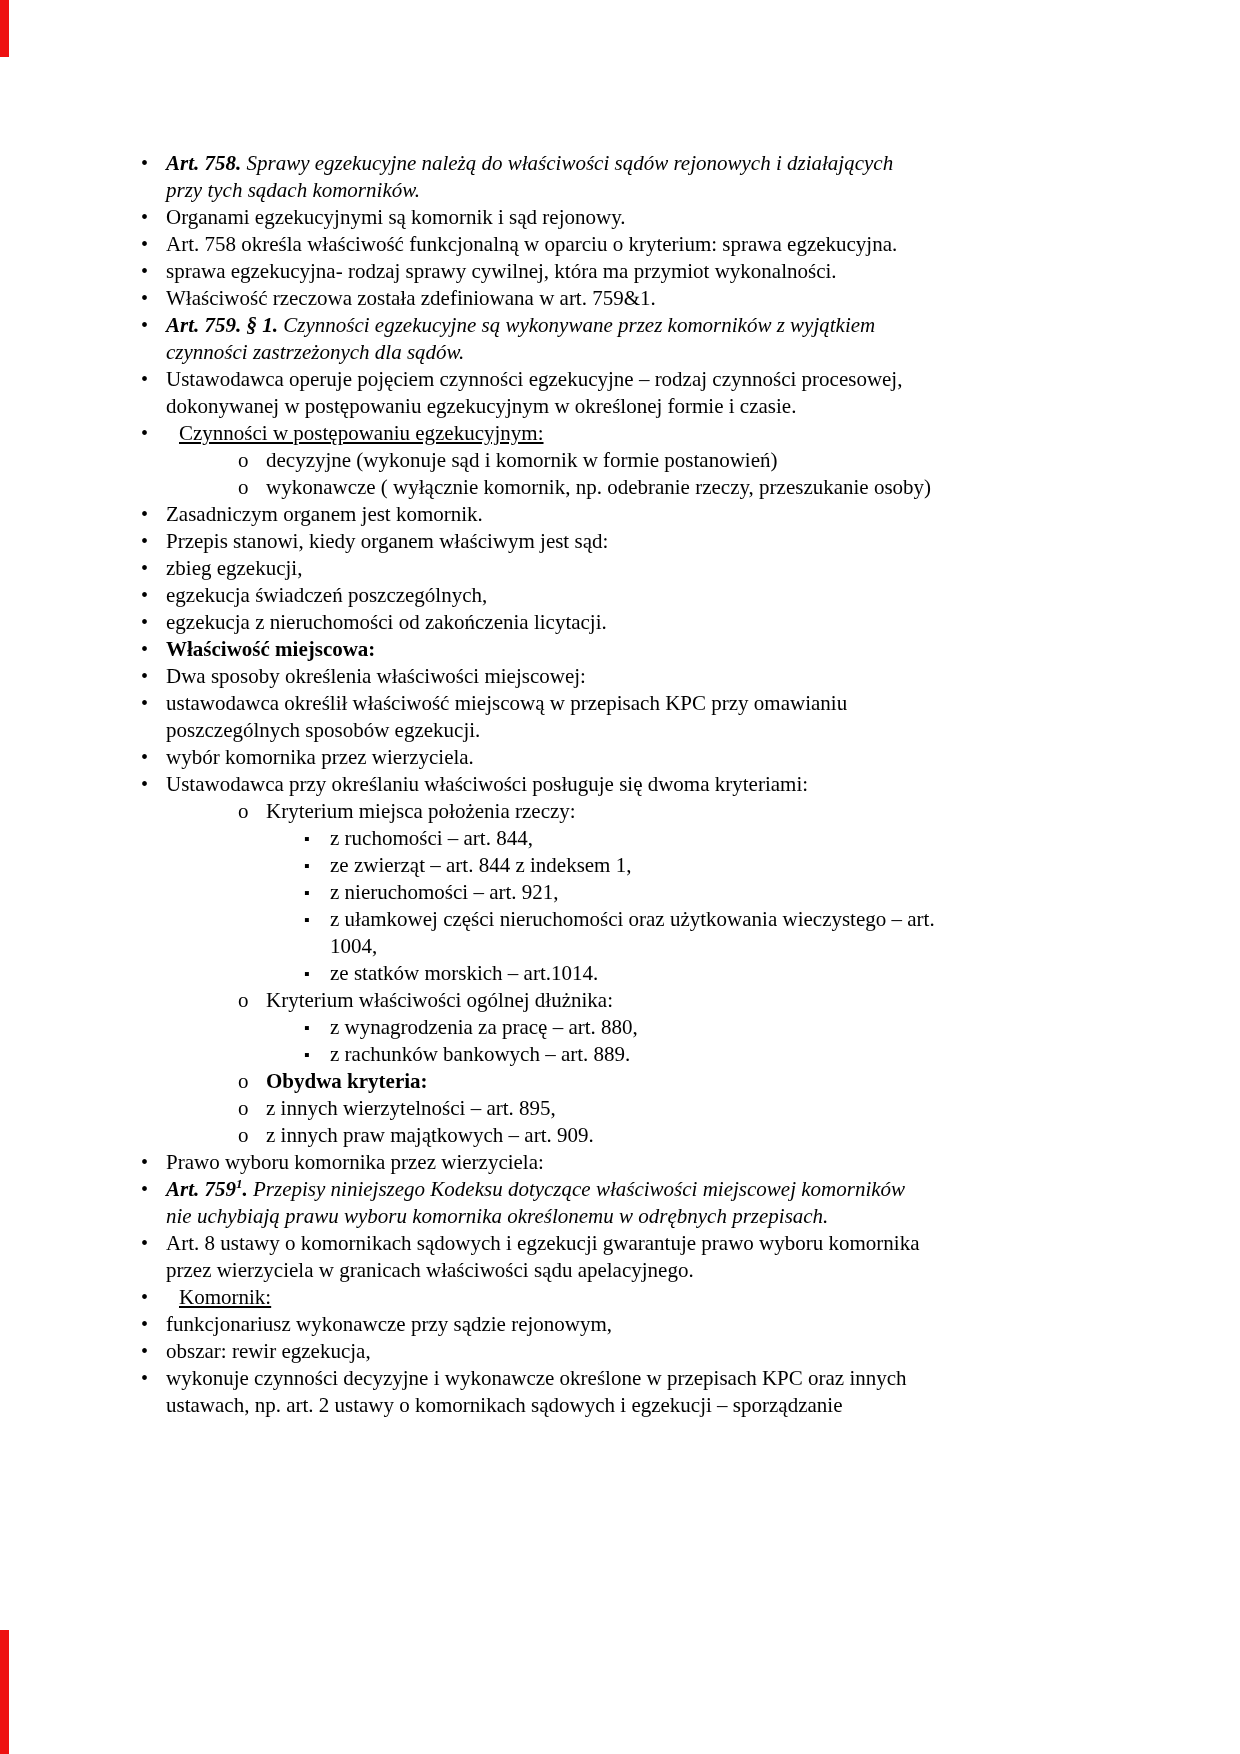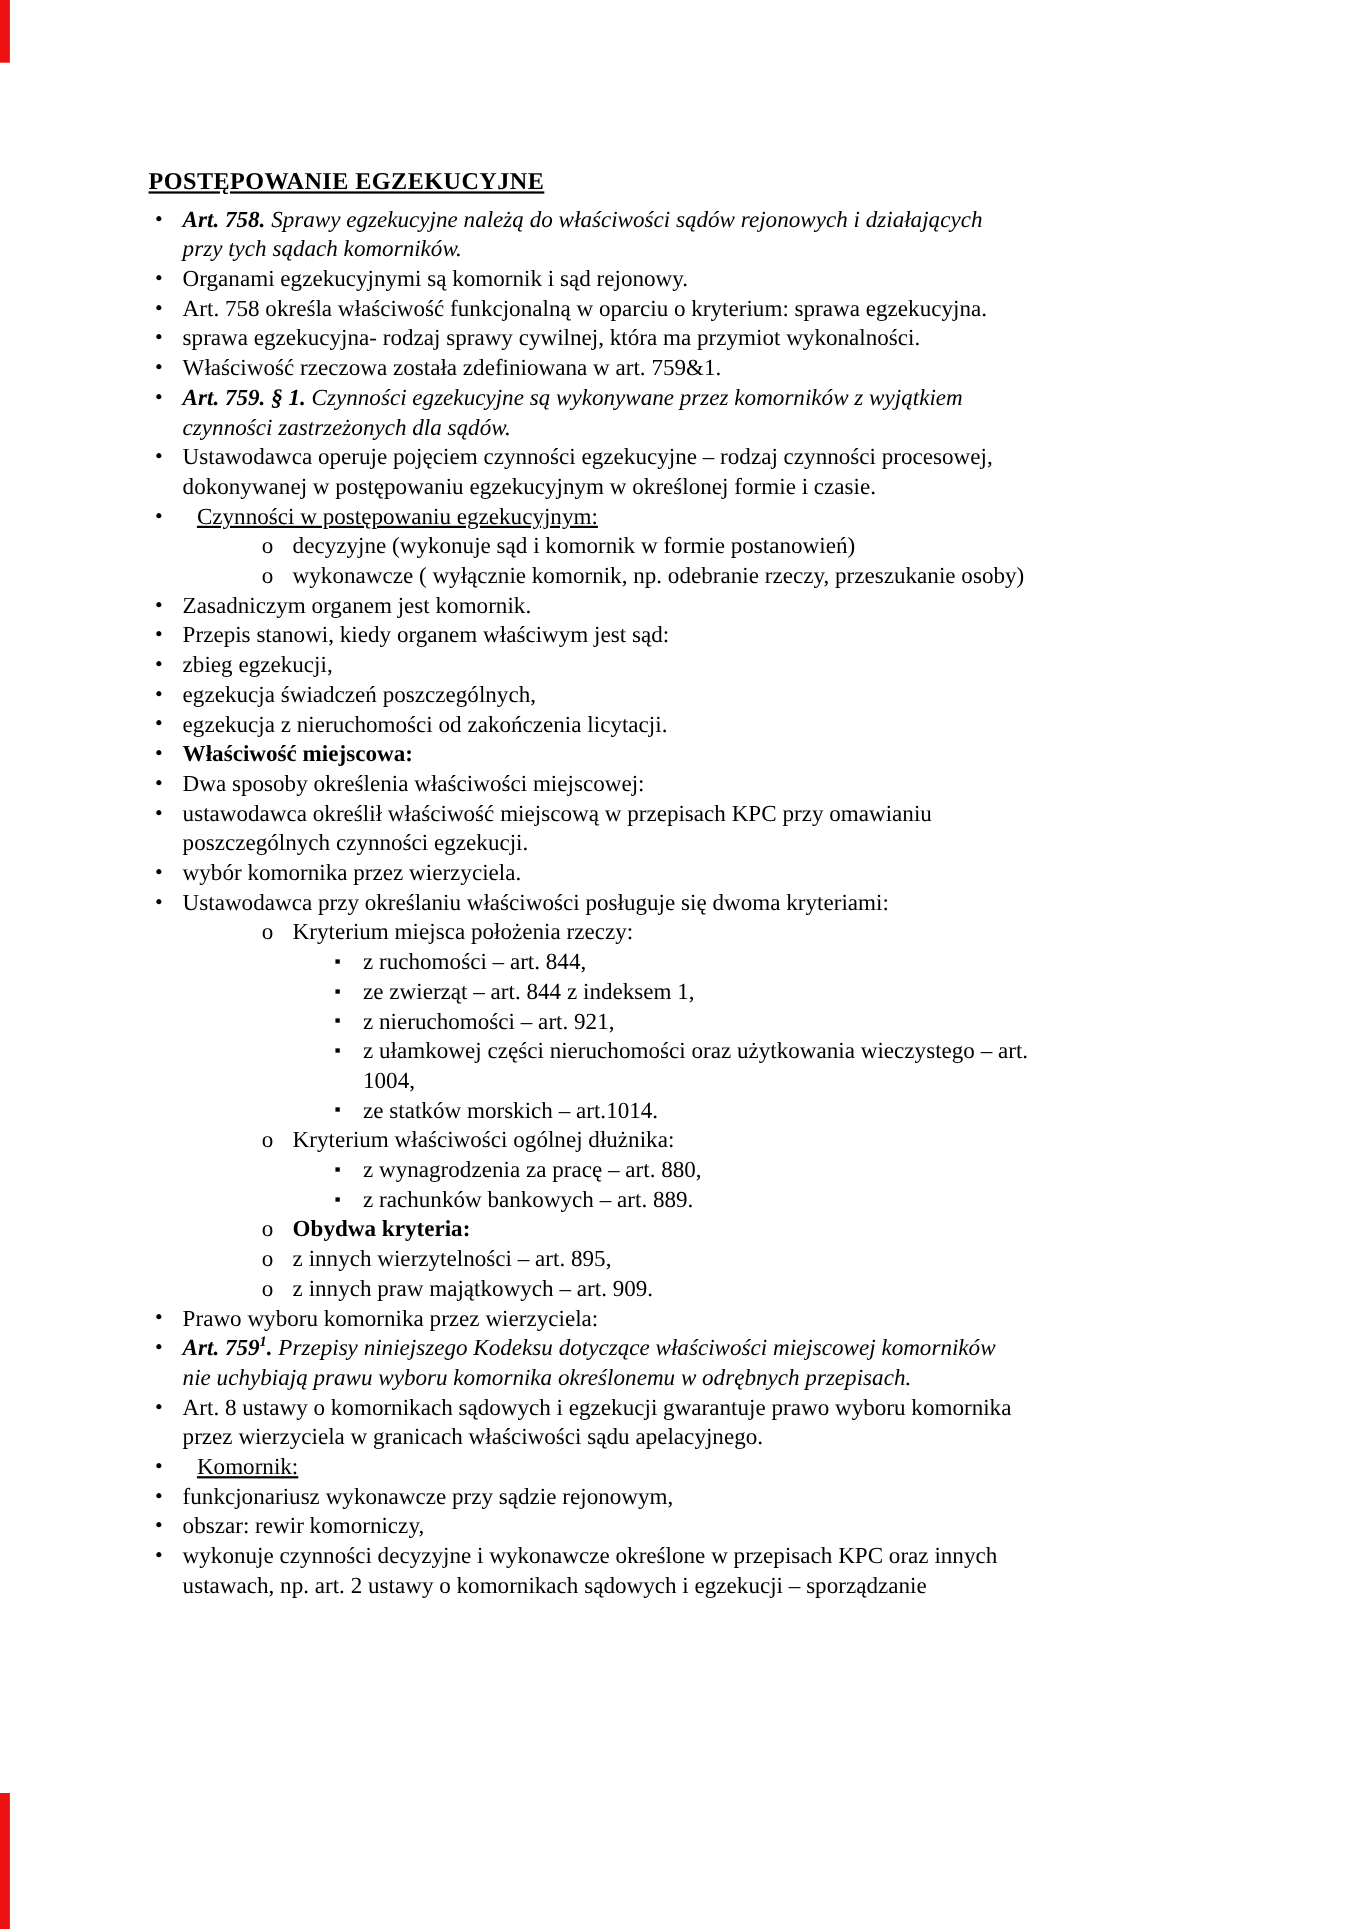--- a/index.html
+++ b/index.html
@@ -73,21 +73,20 @@
     line-height: 0;
   }
 </style>
 </head>
 <body>
 
 <div class="page">
   <div class="edge-mark top" style="background: rgb(238, 17, 17);"></div>
   <div class="edge-mark bottom" style="background: rgb(238, 17, 17);"></div>
   <div class="content">
-    <h1 class="title">POSTĘPOWANIE EGZEKUCYJNE</h1>
     <div class="list">
         <div class="item lvl1">
           <span class="marker m1">•</span>
           <span class="txt"><span class="s-bi">Art. 758.</span><span class="s-i"> Sprawy egzekucyjne należą do właściwości sądów rejonowych i działających
 przy tych sądach komorników.</span></span>
         </div>
         <div class="item lvl1">
           <span class="marker m1">•</span>
           <span class="txt"><span class="s-r">Organami egzekucyjnymi są komornik i sąd rejonowy.</span></span>
         </div>
@@ -149,21 +148,21 @@
           <span class="marker m1">•</span>
           <span class="txt"><span class="s-b">Właściwość miejscowa:</span></span>
         </div>
         <div class="item lvl1">
           <span class="marker m1">•</span>
           <span class="txt"><span class="s-r">Dwa sposoby określenia właściwości miejscowej:</span></span>
         </div>
         <div class="item lvl1">
           <span class="marker m1">•</span>
           <span class="txt"><span class="s-r">ustawodawca określił właściwość miejscową w przepisach KPC przy omawianiu
-poszczególnych czynności egzekucji.</span></span>
+poszczególnych sposobów egzekucji.</span></span>
         </div>
         <div class="item lvl1">
           <span class="marker m1">•</span>
           <span class="txt"><span class="s-r">wybór komornika przez wierzyciela.</span></span>
         </div>
         <div class="item lvl1">
           <span class="marker m1">•</span>
           <span class="txt"><span class="s-r">Ustawodawca przy określaniu właściwości posługuje się dwoma kryteriami:</span></span>
         </div>
         <div class="item lvl2">
@@ -232,21 +231,21 @@
         <div class="item lvl1">
           <span class="marker m1">•</span>
           <span class="txt"><span class="s-u">Komornik:</span></span>
         </div>
         <div class="item lvl1">
           <span class="marker m1">•</span>
           <span class="txt"><span class="s-r">funkcjonariusz wykonawcze przy sądzie rejonowym,</span></span>
         </div>
         <div class="item lvl1">
           <span class="marker m1">•</span>
-          <span class="txt"><span class="s-r">obszar: rewir komorniczy,</span></span>
+          <span class="txt"><span class="s-r">obszar: rewir egzekucja,</span></span>
         </div>
         <div class="item lvl1">
           <span class="marker m1">•</span>
           <span class="txt"><span class="s-r">wykonuje czynności decyzyjne i wykonawcze określone w przepisach KPC oraz innych
 ustawach, np. art. 2 ustawy o komornikach sądowych i egzekucji – sporządzanie</span></span>
         </div>
       </div>
   </div>
 </div>
 

